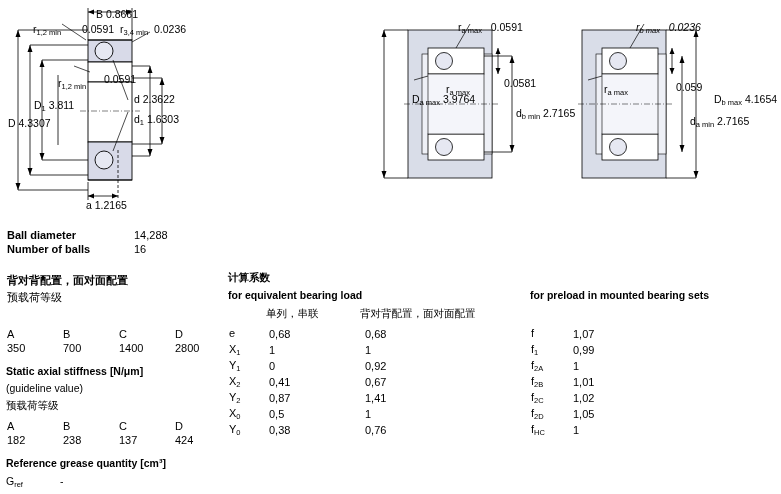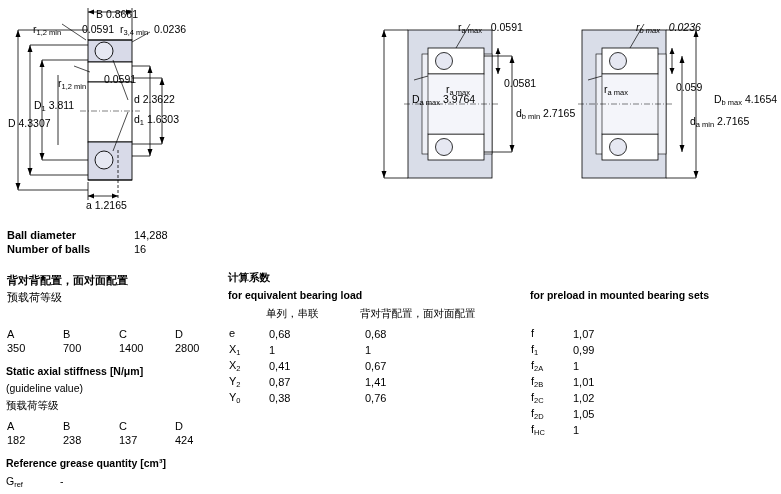--- a/index.html
+++ b/index.html
@@ -331,28 +331,38 @@
       <td style="width:38px;"><span>e</span><span class="sub"></span></td>
       <td style="width:94px;">0,68</td>
       <td>0,68</td>
     </tr>
     <tr>
       <td><span>X</span><span class="sub">1</span></td>
       <td>1</td>
       <td>1</td>
     </tr>
     <tr>
+      <td><span>Y</span><span class="sub">1</span></td>
+      <td>0</td>
+      <td>0,92</td>
+    </tr>
+    <tr>
       <td><span>X</span><span class="sub">2</span></td>
       <td>0,41</td>
       <td>0,67</td>
     </tr>
     <tr>
       <td><span>Y</span><span class="sub">2</span></td>
       <td>0,87</td>
       <td>1,41</td>
+    </tr>
+    <tr>
+      <td><span>X</span><span class="sub">0</span></td>
+      <td>0,5</td>
+      <td>1</td>
     </tr>
     <tr>
       <td><span>Y</span><span class="sub">0</span></td>
       <td>0,38</td>
       <td>0,76</td>
     </tr>
   </tbody>
     </table>
 </div>
 

